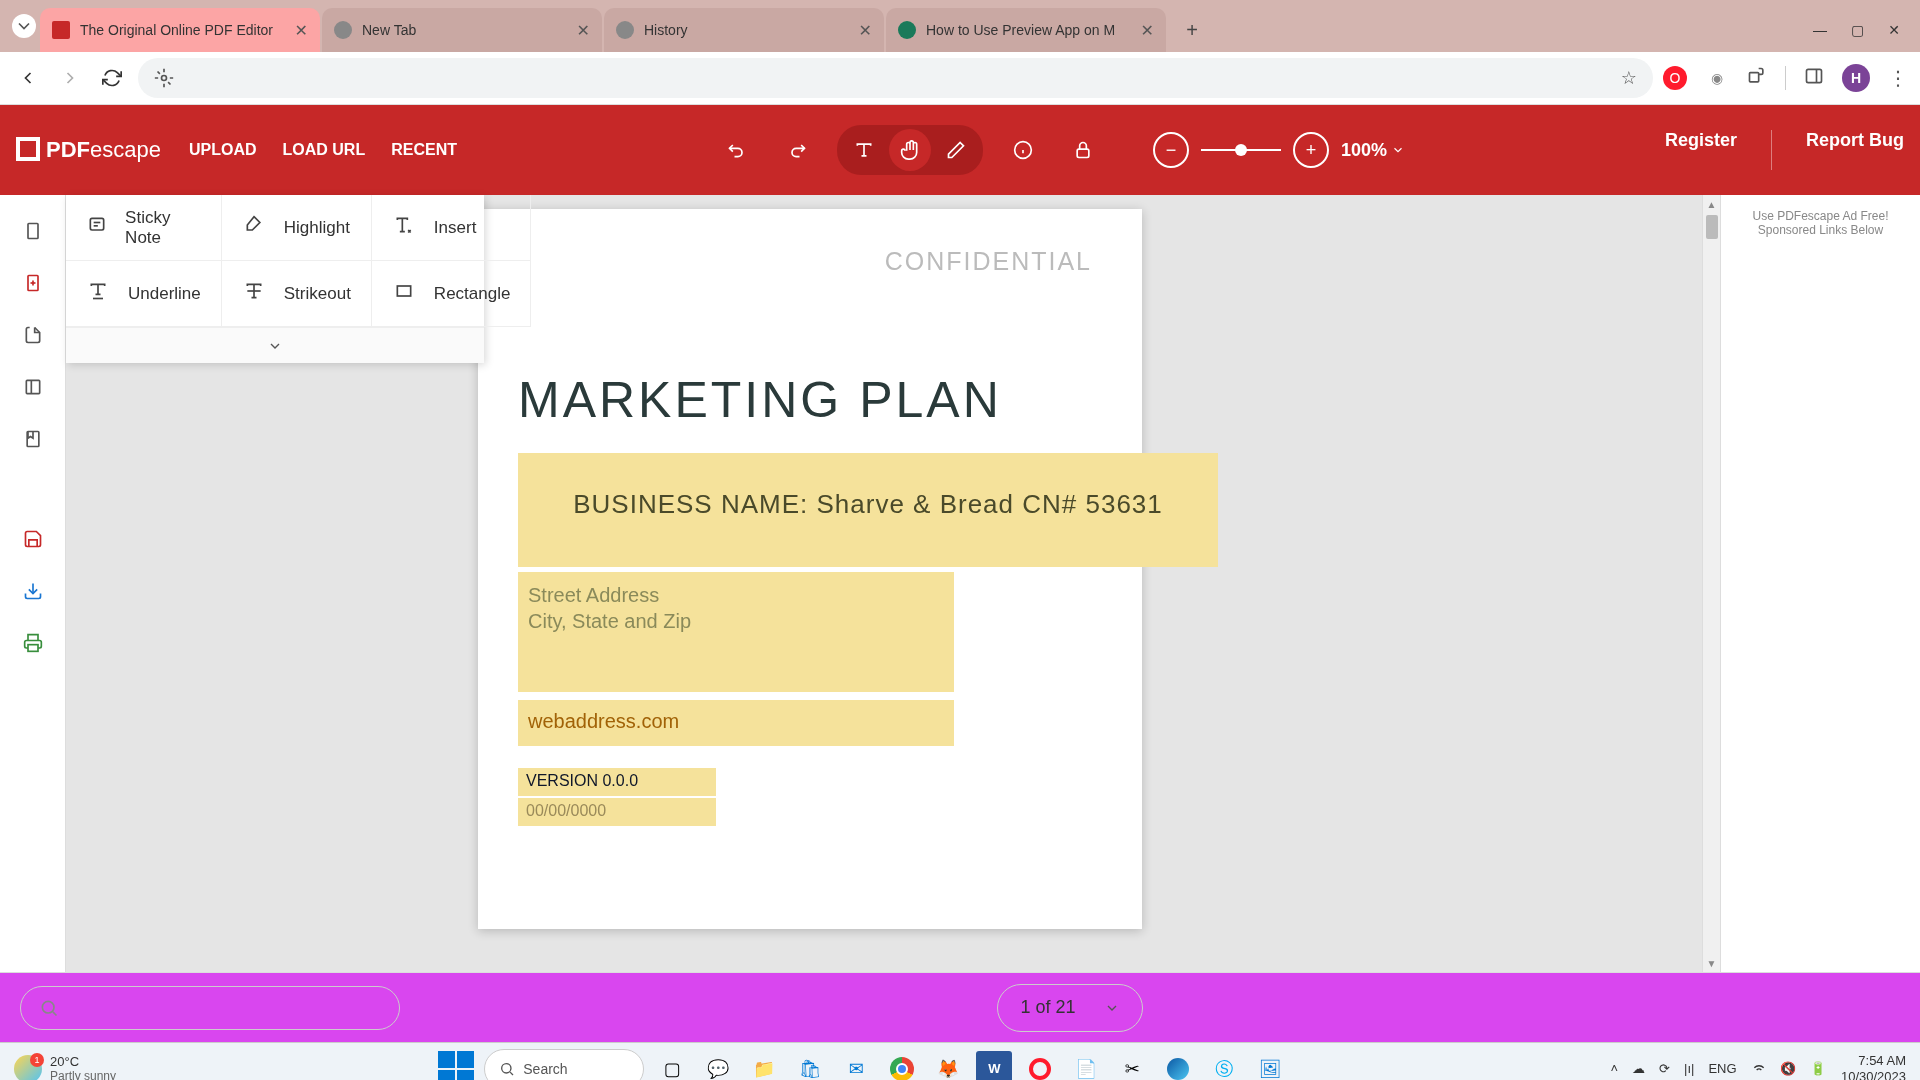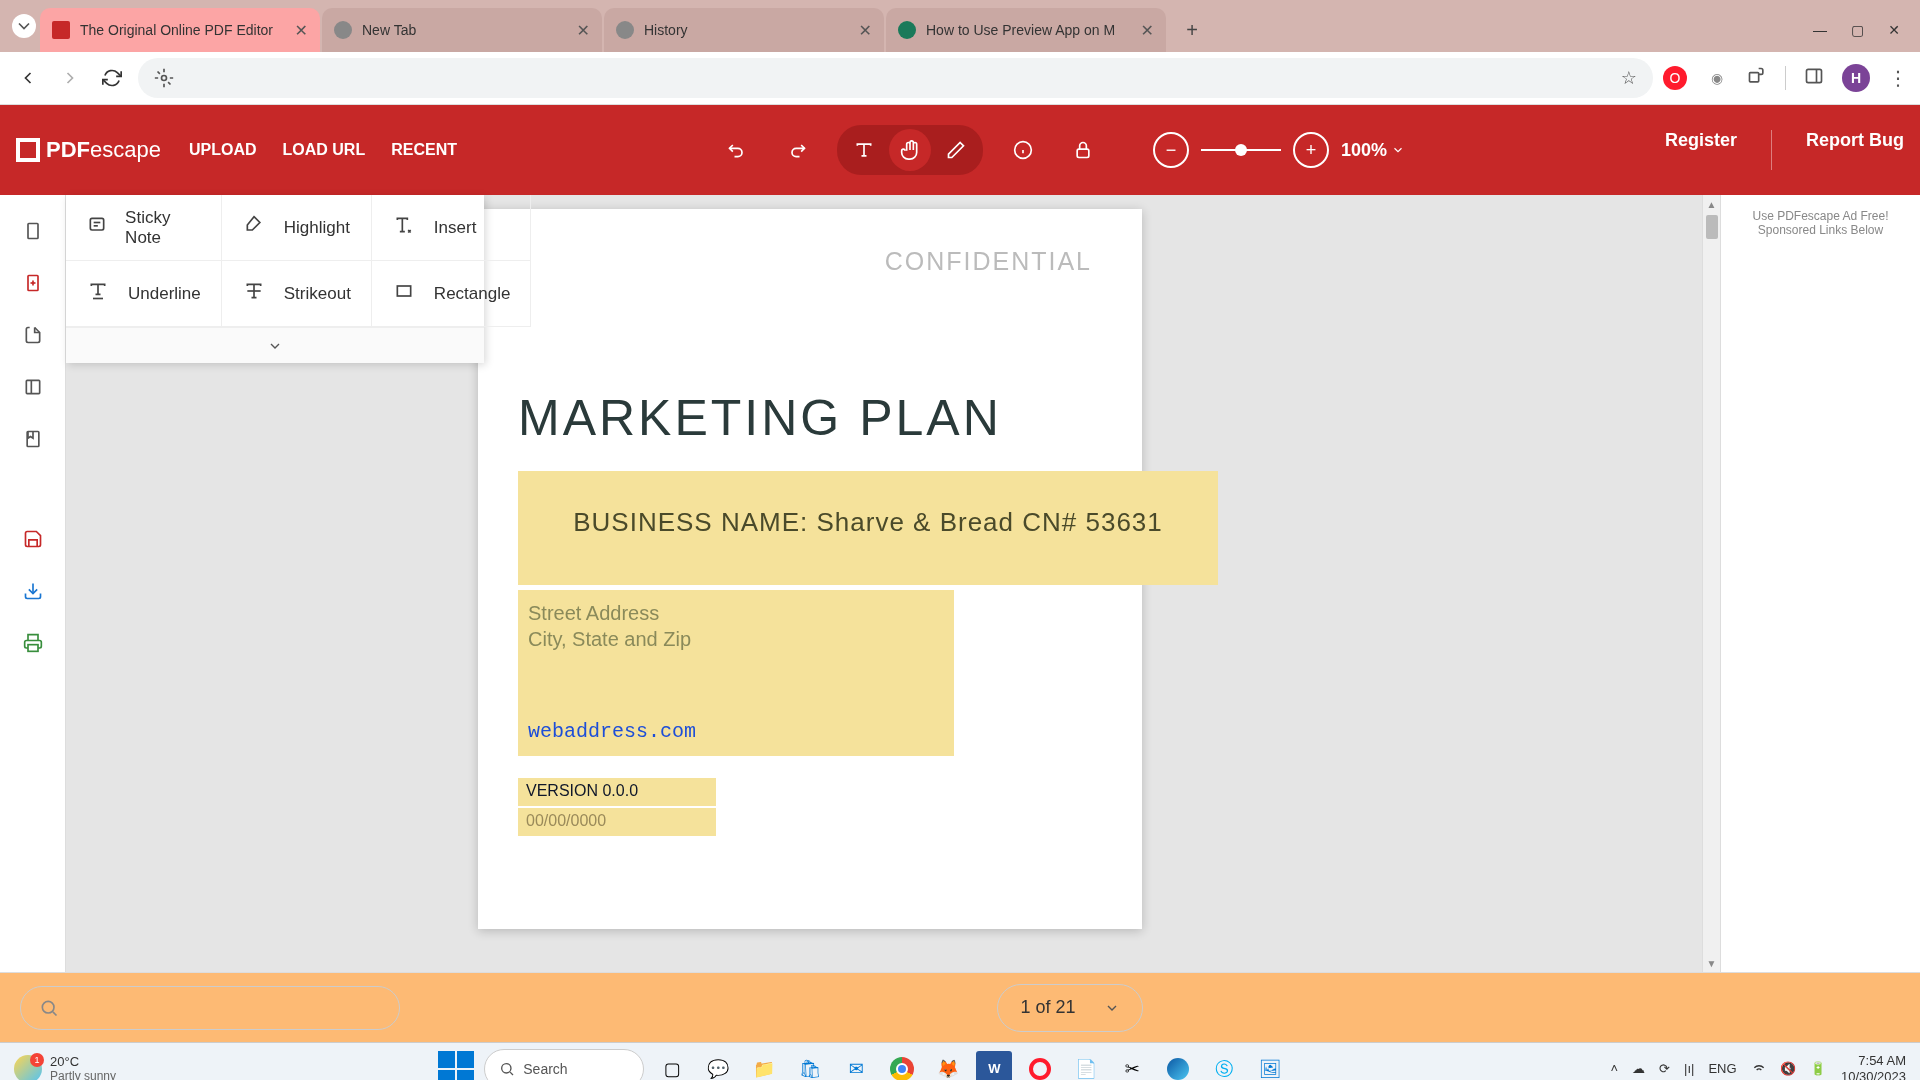--- a/index.html
+++ b/index.html
@@ -30,21 +30,21 @@
 .opera-ext{background:#ff1b2d;color:#fff;}
 .ext-gray{color:#888;}
 .puzzle-icon{font-size:18px;color:#555;}
 .ext-sep{width:1px;height:24px;background:#ccc;}
 .panel-icon{font-size:18px;color:#555;}
 .profile{width:28px;height:28px;background:#7b4397;border-radius:50%;color:#fff;display:flex;align-items:center;justify-content:center;font-size:14px;font-weight:bold;}
 .menu-dots{font-size:20px;color:#555;}
 
 
 .app-header{height:90px;background:#c62828;display:flex;align-items:center;padding:0 16px;color:#fff;}
-.logo{display:flex;align-items:center;gap:6px;font-size:22px;font-weight:bold;margin-right:28px;}
+.logo{display:flex;gap:6px;font-size:22px;font-weight:bold;margin-right:28px;}
 .logo-mark{width:24px;height:24px;background:#fff;position:relative;}
 .logo-mark::before{content:'';position:absolute;left:4px;top:4px;width:16px;height:16px;background:#c62828;}
 .logo-text .thin{font-weight:300;}
 .hdr-links{display:flex;gap:26px;font-size:16px;font-weight:600;}
 .hdr-center{margin-left:auto;display:flex;align-items:center;gap:20px;}
 .tool-ico{width:40px;height:40px;display:flex;align-items:center;justify-content:center;font-size:20px;border-radius:20px;}
 .tool-pill{background:#a91e1e;border-radius:24px;padding:4px 6px;display:flex;gap:4px;align-items:center;}
 .tool-pill .tp{width:42px;height:42px;display:flex;align-items:center;justify-content:center;border-radius:50%;font-size:18px;}
 .tool-pill .tp.active{background:#c62828;}
 .zoom-group{display:flex;align-items:center;gap:12px;margin-left:30px;}
@@ -63,39 +63,39 @@
 .rail-gap{height:40px;}
 
 .tool-panel{position:absolute;left:66px;top:195px;width:418px;background:#fff;box-shadow:2px 2px 8px rgba(0,0,0,.15);z-index:5;}
 .tool-grid{display:grid;grid-template-columns:1fr 1fr 1fr;}
 .tool-cell{height:66px;display:flex;align-items:center;padding:0 20px;gap:18px;border-bottom:1px solid #eee;border-right:1px solid #eee;font-size:17px;color:#333;}
 .tool-cell .ti{width:24px;text-align:center;font-size:18px;color:#444;}
 .tool-expand{height:36px;display:flex;align-items:center;justify-content:center;color:#555;border-top:1px solid #eee;background:#fafafa;}
 
 .canvas-area{flex:1;display:flex;position:relative;overflow:hidden;}
 .page-wrap{margin-left:412px;margin-top:14px;}
-.pdf-page{width:664px;height:720px;background:#fff;box-shadow:0 2px 10px rgba(0,0,0,.2);padding:30px 50px 30px 40px;position:relative;}
+.pdf-page{width:664px;height:720px;background:#fff;box-shadow:0 2px 10px rgba(0,0,0,.2);padding:12px 50px 30px 40px;position:relative;}
 .confidential{position:absolute;right:50px;top:38px;font-size:25px;color:#bbb;letter-spacing:2px;font-weight:400;}
 .doc-title{font-size:50px;color:#2a3a3a;letter-spacing:3px;margin-top:150px;font-weight:400;}
 .hl{background:#f5e29b;}
 .hl-block1{margin-top:24px;width:700px;height:114px;padding:36px 10px;font-size:26px;color:#4a4a2a;letter-spacing:1px;text-align:center;}
 .hl-block2{margin-top:5px;width:436px;height:120px;padding:10px;font-size:20px;color:#8a8a5a;line-height:1.3;}
-.hl-block3{margin-top:0;width:436px;height:46px;padding:10px;font-size:20px;color:#1d4ed8;font-family:Liberation Mono, monospace;}
+.hl-block3{margin-top:8px;width:436px;height:46px;padding:10px;font-size:20px;color:#a16207;}
 .hl-block4{margin-top:22px;width:198px;height:28px;padding:4px 8px;font-size:16px;color:#0f172a;}
 .hl-block5{margin-top:2px;width:198px;height:28px;padding:4px 8px;font-size:16px;color:#9a8a5a;}
 
 .vscroll{width:18px;background:#f0f0f0;display:flex;flex-direction:column;align-items:center;border-left:1px solid #ddd;}
 .vscroll .arr{height:18px;font-size:10px;color:#888;display:flex;align-items:center;justify-content:center;width:100%;}
 .vscroll .thumb{width:12px;height:24px;background:#bbb;border-radius:2px;margin-top:2px;}
 .vscroll .track{flex:1;}
 
 .ad-panel{width:200px;background:#fff;border-left:1px solid #ddd;padding:14px 8px;text-align:center;font-size:12px;color:#888;}
 
 
-.bottom-bar{height:70px;background:#fdba74;border-top:1px solid #ddd;display:flex;align-items:center;padding:0 20px;}
+.bottom-bar{height:70px;background:#d946ef;border-top:1px solid #ddd;display:flex;align-items:center;padding:0 20px;}
 .search-box{width:380px;height:44px;border:1px solid #ccc;border-radius:22px;display:flex;align-items:center;padding:0 18px;gap:10px;color:#888;}
 .page-select{margin:0 auto;height:48px;border:1px solid #ccc;border-radius:24px;display:flex;align-items:center;padding:0 22px;gap:28px;font-size:18px;color:#333;transform:translateX(-80px);}
 
 
 .taskbar{height:52px;background:#eef3f8;border-top:1px solid #ccc;display:flex;align-items:center;padding:0 14px;gap:6px;}
 .weather{display:flex;align-items:center;gap:8px;font-size:13px;color:#333;}
 .weather-icon{width:28px;height:28px;background:linear-gradient(135deg,#ffd54f,#4fc3f7);border-radius:50%;position:relative;}
 .weather-badge{position:absolute;top:-2px;right:-2px;width:14px;height:14px;background:#f44336;border-radius:50%;color:#fff;font-size:9px;display:flex;align-items:center;justify-content:center;}
 .tb-center{margin:0 auto;display:flex;align-items:center;gap:10px;}
 .start-btn{width:36px;height:36px;display:grid;grid-template-columns:1fr 1fr;grid-template-rows:1fr 1fr;gap:2px;}

